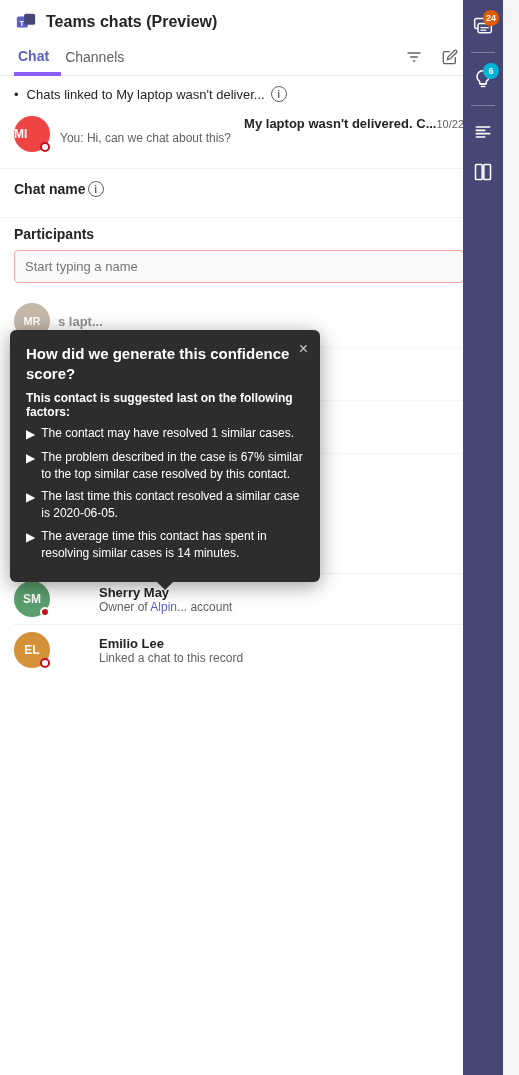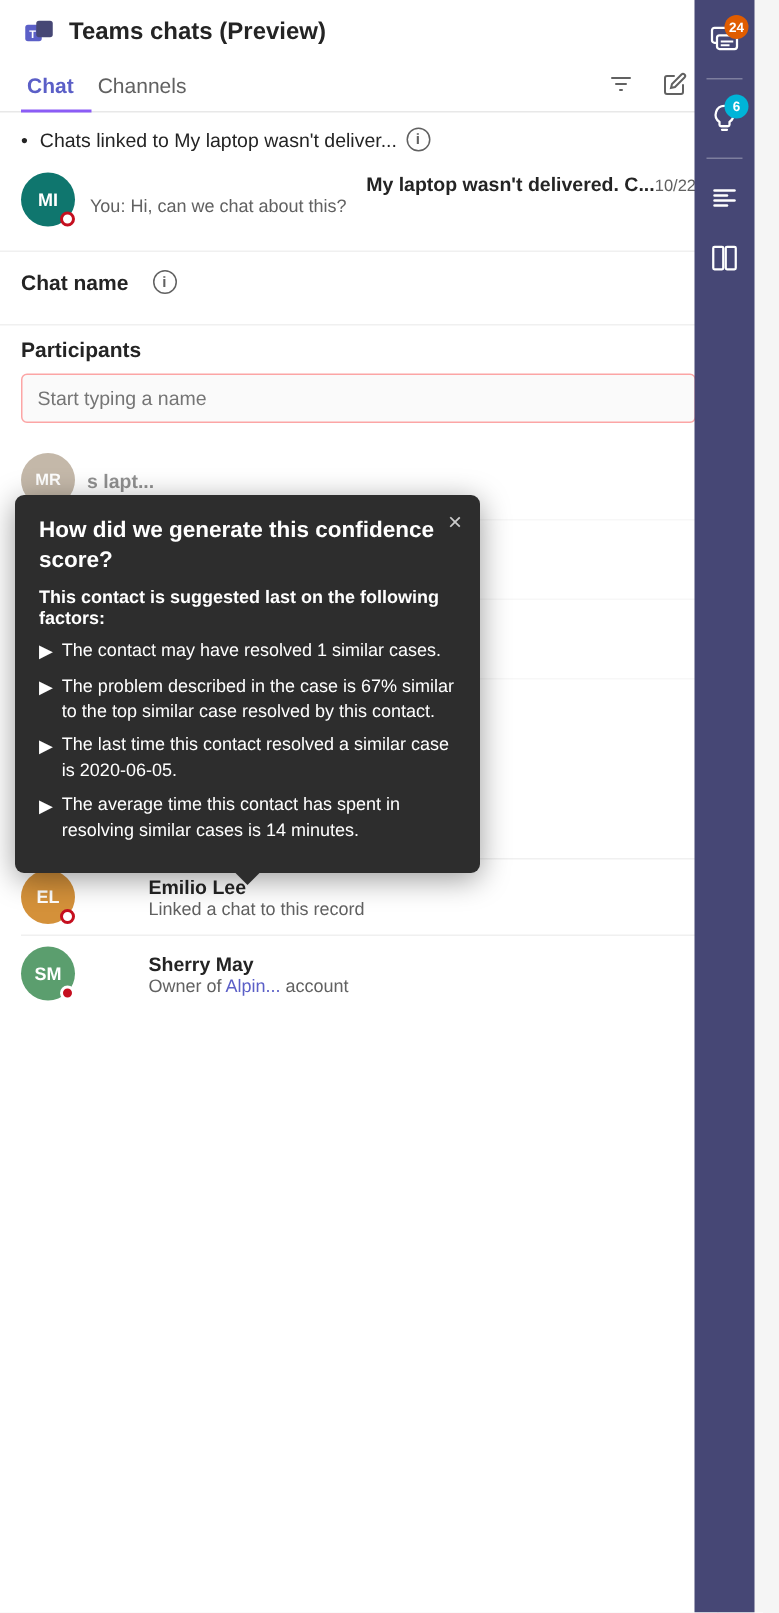--- a/index.html
+++ b/index.html
@@ -108,21 +108,21 @@
     .tab {
       padding: 6px 12px 8px 4px;
       font-size: 14px;
       cursor: pointer;
       color: #616161;
       border-bottom: 2px solid transparent;
       margin-bottom: -1px;
     }
     .tab.active {
       color: #5b5fc7;
-      border-bottom: 2px solid #8b5cf6;
+      border-bottom: 4px solid #8b5cf6;
       font-weight: 600;
     }
     .tab-actions {
       margin-left: auto;
       display: flex;
       gap: 8px;
       align-items: center;
       padding-bottom: 4px;
     }
     .tab-action-icon {
@@ -175,27 +175,26 @@
     .chat-item {
       display: flex;
       align-items: flex-start;
       gap: 10px;
       padding: 6px 0;
     }
     .avatar-mi {
       width: 36px;
       height: 36px;
       border-radius: 50%;
-      background: #0f766e;
+      background: #ef4444;
       color: white;
       font-size: 12px;
       font-weight: 600;
       display: flex;
       align-items: center;
-      justify-content: center;
       flex-shrink: 0;
       position: relative;
     }
     .avatar-status {
       position: absolute;
       bottom: 0;
       right: 0;
       width: 10px;
       height: 10px;
       border-radius: 50%;
@@ -236,21 +235,21 @@
     }
 
     
     .form-section {
       padding: 12px 14px;
       border-bottom: 1px solid #f0f0f0;
     }
     .form-label-row {
       display: flex;
       align-items: center;
-      gap: 16px;
+      gap: 2px;
       margin-bottom: 8px;
     }
     .form-label {
       font-size: 14px;
       font-weight: 600;
       color: #242424;
     }
     .form-input {
       width: 100%;
       padding: 8px 10px;
@@ -553,40 +552,40 @@
           <span>HS</span>
           <span class="avatar-status status-online" style="position:absolute;bottom:0;right:0;width:10px;height:10px;border-radius:50%;border:2px solid white;background:#13a10e;"></span>
         </div>
         <div class="person-info">
           <div class="person-name">Holly Stephen</div>
           <div class="person-role">Case owner's manager</div>
         </div>
       </div>
 
       <div class="person-item">
-        <div class="avatar avatar-el">
-          <span>EL</span>
-          <span style="position:absolute;bottom:0;right:0;width:10px;height:10px;border-radius:50%;border:2px solid white;background:white;border-color:#c50f1f;"></span>
-        </div>
-        <div class="person-info">
-          <div class="person-name">Emilio Lee</div>
-          <div class="person-role">Linked a chat to this record</div>
-        </div>
-      </div>
-
-      <div class="person-item">
         <div class="avatar avatar-sm">
           <span>SM</span>
           <span class="avatar-status status-dnd" style="position:absolute;bottom:0;right:0;width:10px;height:10px;border-radius:50%;border:2px solid white;background:#c50f1f;"></span>
         </div>
         <div class="person-info">
           <div class="person-name">Sherry May</div>
           <div class="person-role">
             <span>Owner of </span><a href="#" class="person-role-link">Alpin...</a><span> account</span>
           </div>
+        </div>
+      </div>
+
+      <div class="person-item">
+        <div class="avatar avatar-el">
+          <span>EL</span>
+          <span style="position:absolute;bottom:0;right:0;width:10px;height:10px;border-radius:50%;border:2px solid white;background:white;border-color:#c50f1f;"></span>
+        </div>
+        <div class="person-info">
+          <div class="person-name">Emilio Lee</div>
+          <div class="person-role">Linked a chat to this record</div>
         </div>
       </div>
     </div>
 
   </div>
 </div>
 
 <div class="tooltip-overlay">
   <div class="tooltip-close">×</div>
   <div class="tooltip-title">How did we generate this confidence score?</div>

